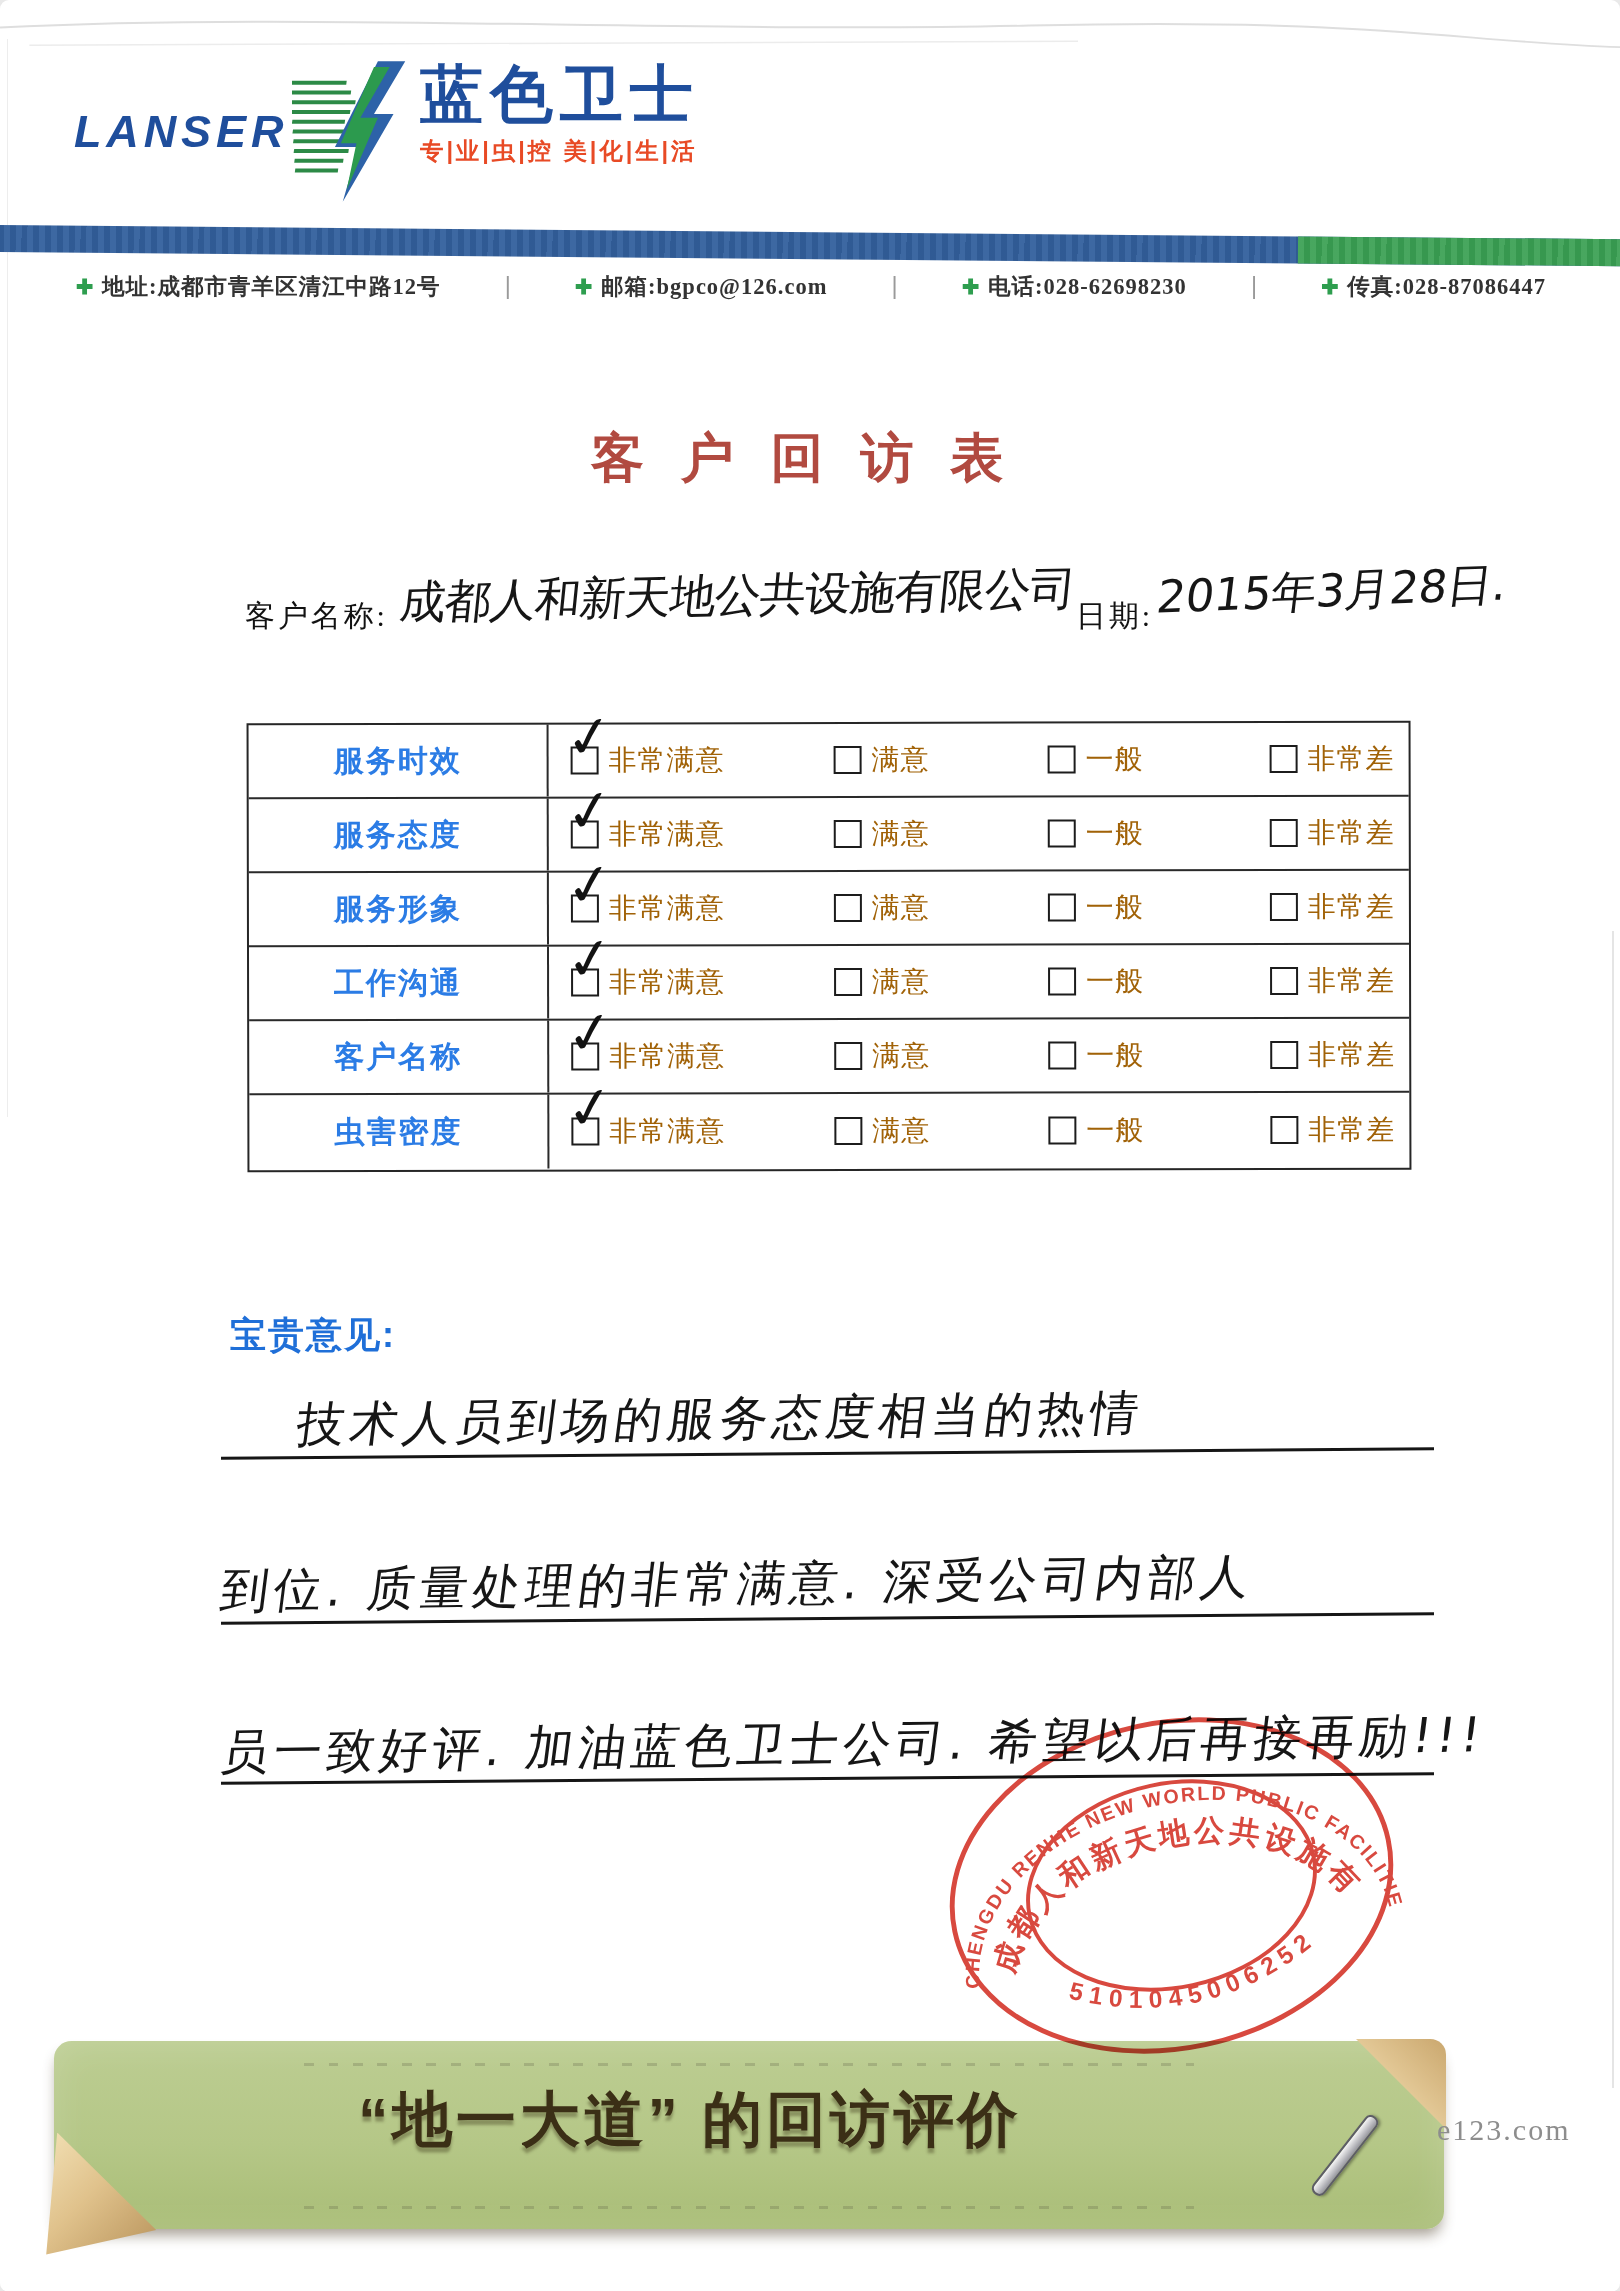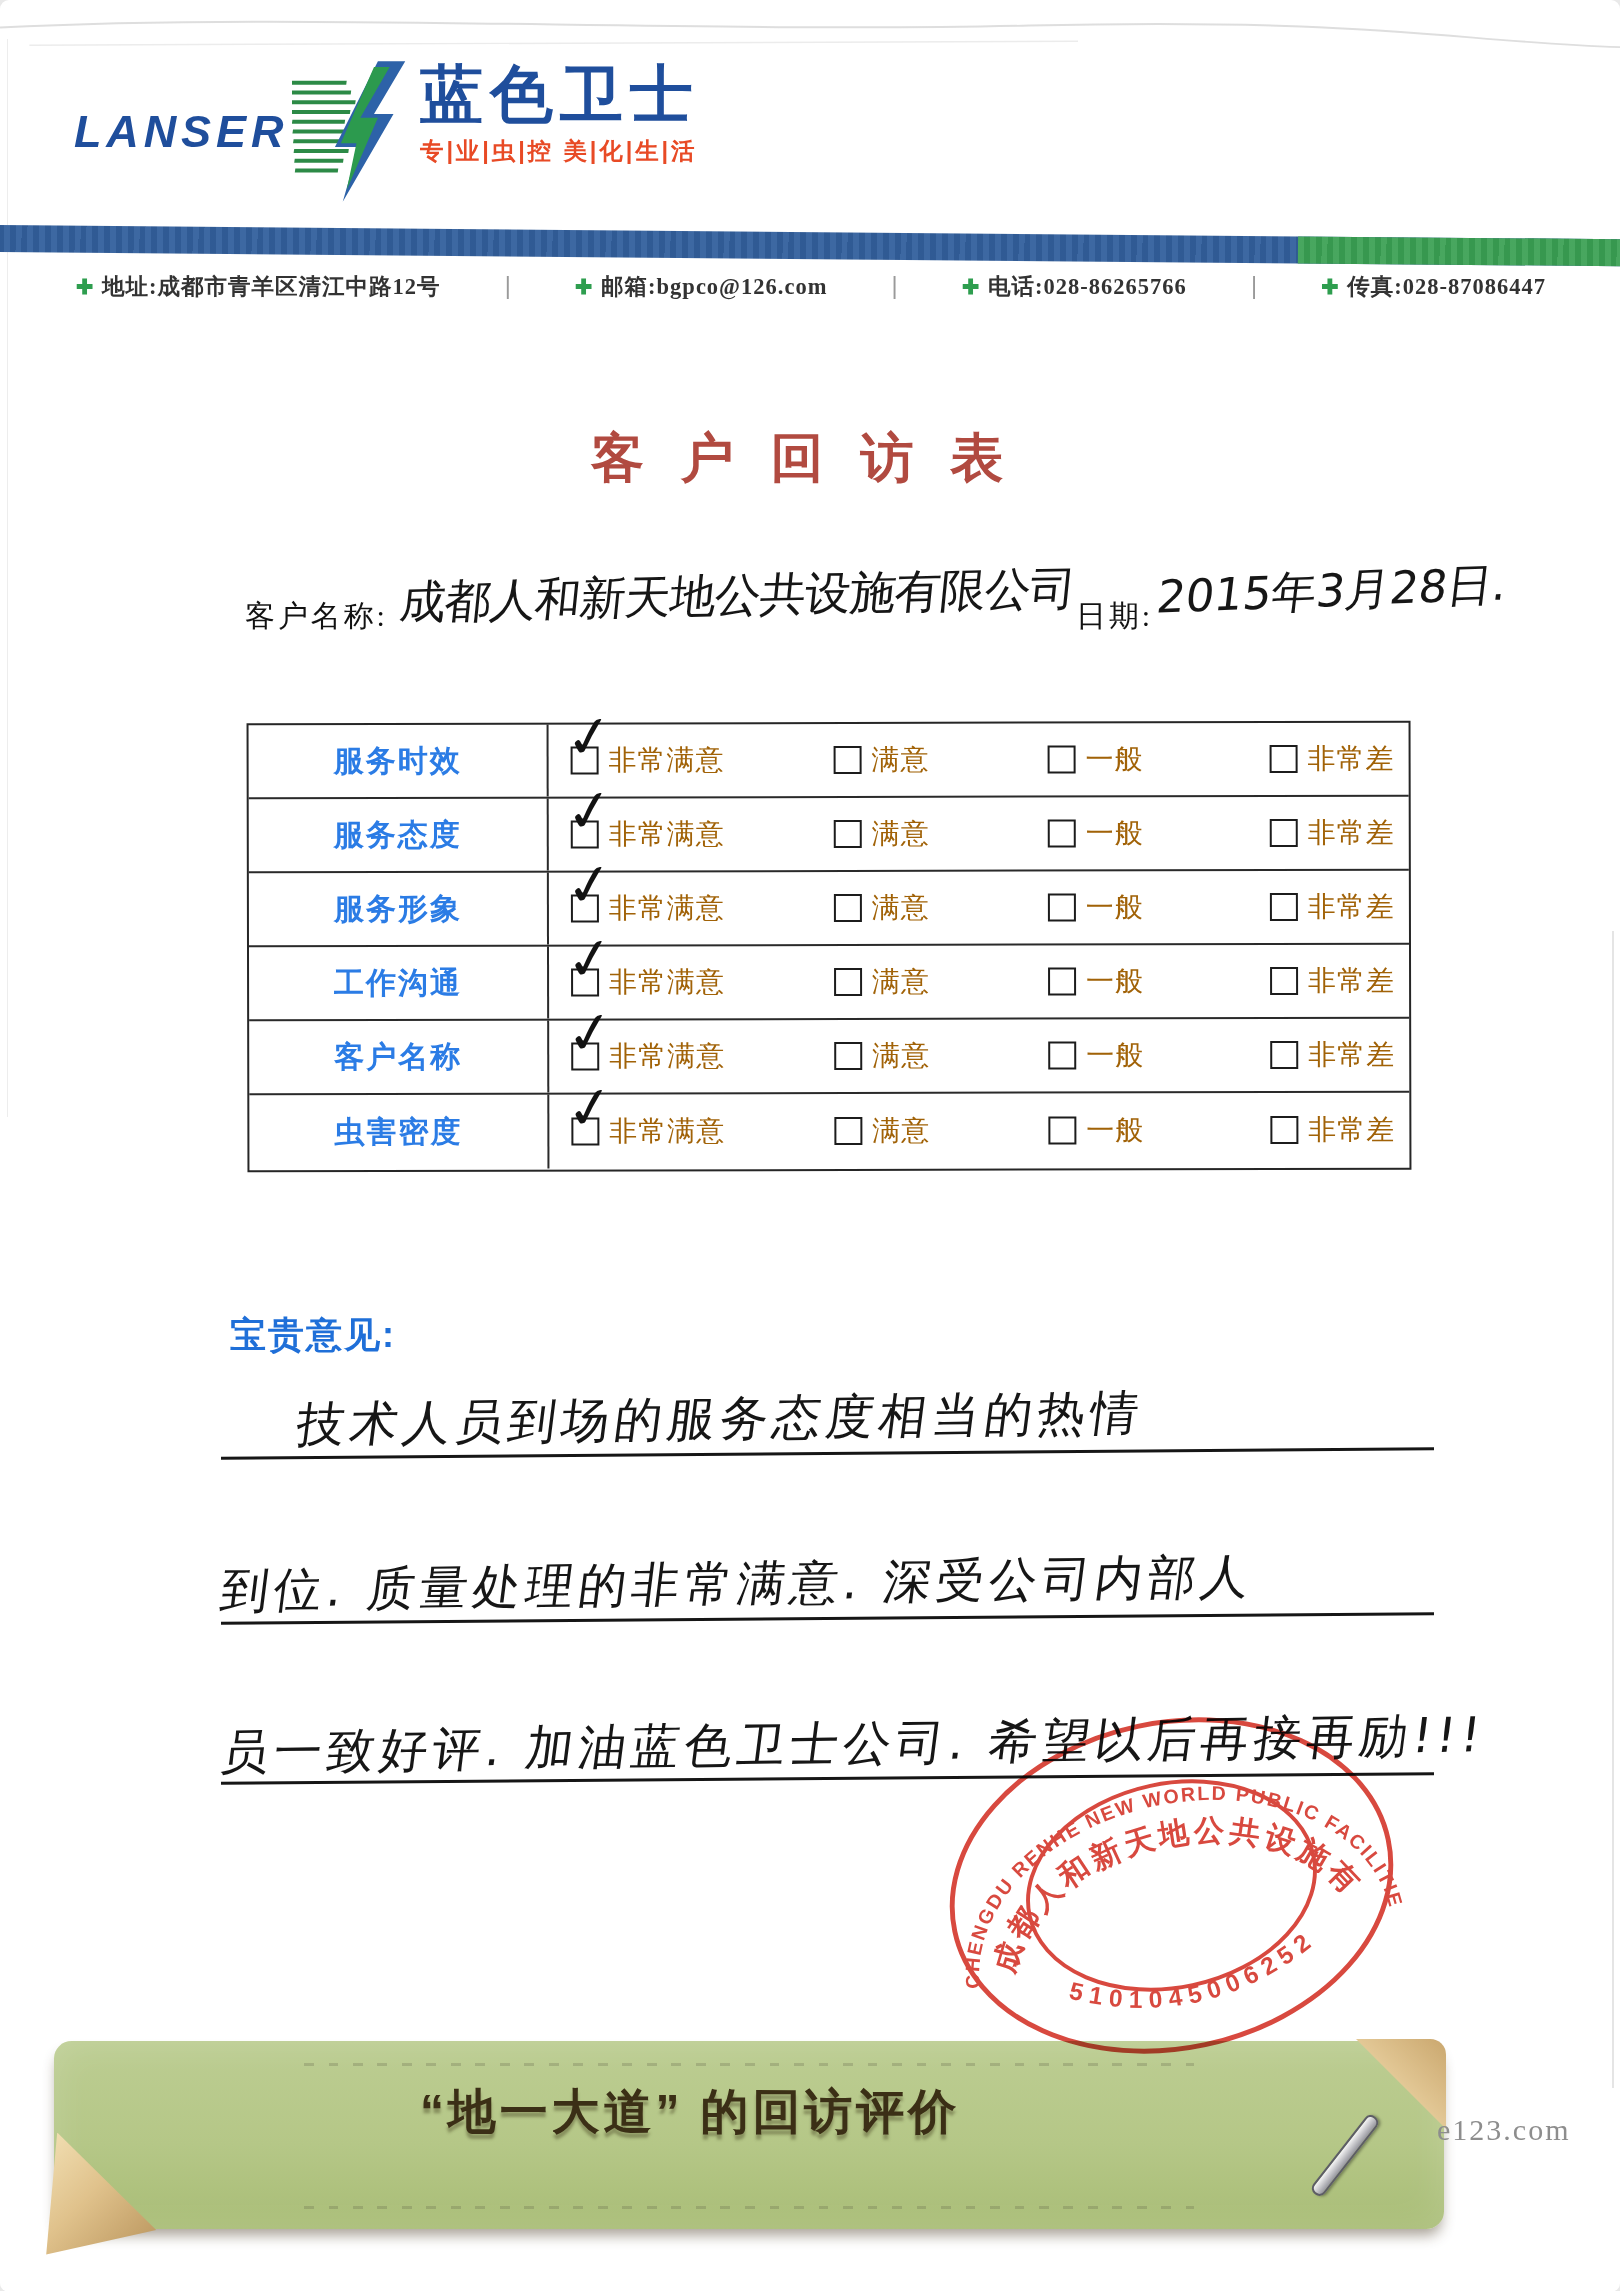--- a/index.html
+++ b/index.html
@@ -74,21 +74,21 @@
   .fold-tr{position:absolute;right:-2px;top:-2px;width:90px;height:90px;
            background:linear-gradient(225deg,#caa76e 0%,#e8cf9e 60%,#f4e6c4 100%);
            clip-path:polygon(0 0,100% 0,100% 100%);border-radius:0 15.7px 0 0;}
   .fold-bl{position:absolute;left:-7.8px;bottom:-25.5px;width:110px;height:122px;
            background:linear-gradient(135deg,#f2e0b4 0%,#e0c28c 45%,#b9945c 100%);
            clip-path:polygon(0 100%,10% 0,100% 80%);}
   .dashes{position:absolute;left:18%;width:64%;height:3.9px;opacity:.5;
           background:repeating-linear-gradient(90deg,rgba(80,80,60,.45) 0 9.8px,transparent 9.8px 24.5px);}
   .dashes.top{top:21.6px;} .dashes.bottom{bottom:19.6px;}
   .note-title{position:absolute;left:0;right:118px;top:39px;text-align:center;
-              font-size:48px;font-weight:bold;color:#3b2f16;letter-spacing:3.9px;
+              font-size:60px;font-weight:bold;color:#3b2f16;letter-spacing:3.9px;
               text-shadow:0 4.9px 2.9px rgba(50,40,15,.35);}
   .pen{position:absolute;left:1296px;top:2148px;width:94px;height:10.8px;
        background:linear-gradient(180deg,#f6f6f6,#96969e);border:2px solid #5d5d66;border-radius:6.9px;
        transform:rotate(-52deg);box-shadow:1px 2px 2.9px rgba(0,0,0,.35);z-index:6;}
   .watermark{position:absolute;left:1437px;top:2113px;font-family:"Liberation Serif",serif;
              font-size:30px;color:#8d8d8d;letter-spacing:2px;z-index:3;}
 </style>
 </head>
 <body>
 
@@ -135,21 +135,21 @@
         <span class="ctext">地址:成都市青羊区清江中路12号</span>
       </span>
       <span class="csep">|</span>
       <span class="citem">
         <span class="plus">✚</span>
         <span class="ctext">邮箱:bgpco@126.com</span>
       </span>
       <span class="csep">|</span>
       <span class="citem">
         <span class="plus">✚</span>
-        <span class="ctext">电话:028-86265766</span>
+        <span class="ctext">电话:028-62698230</span>
       </span>
       <span class="csep">|</span>
       <span class="citem">
         <span class="plus">✚</span>
         <span class="ctext">传真:028-87086447</span>
       </span>
     </div>
 
   <h1 class="title">客 户 回 访 表</h1>
 

